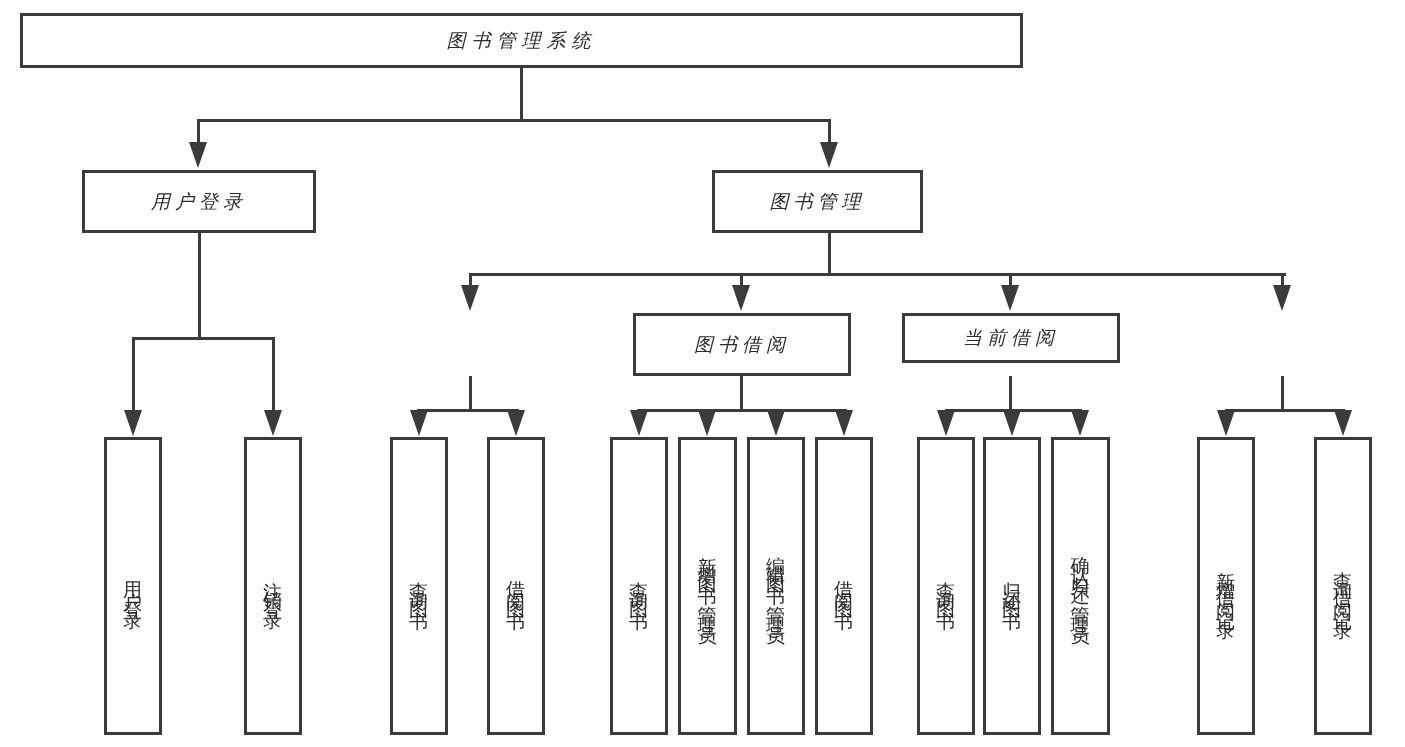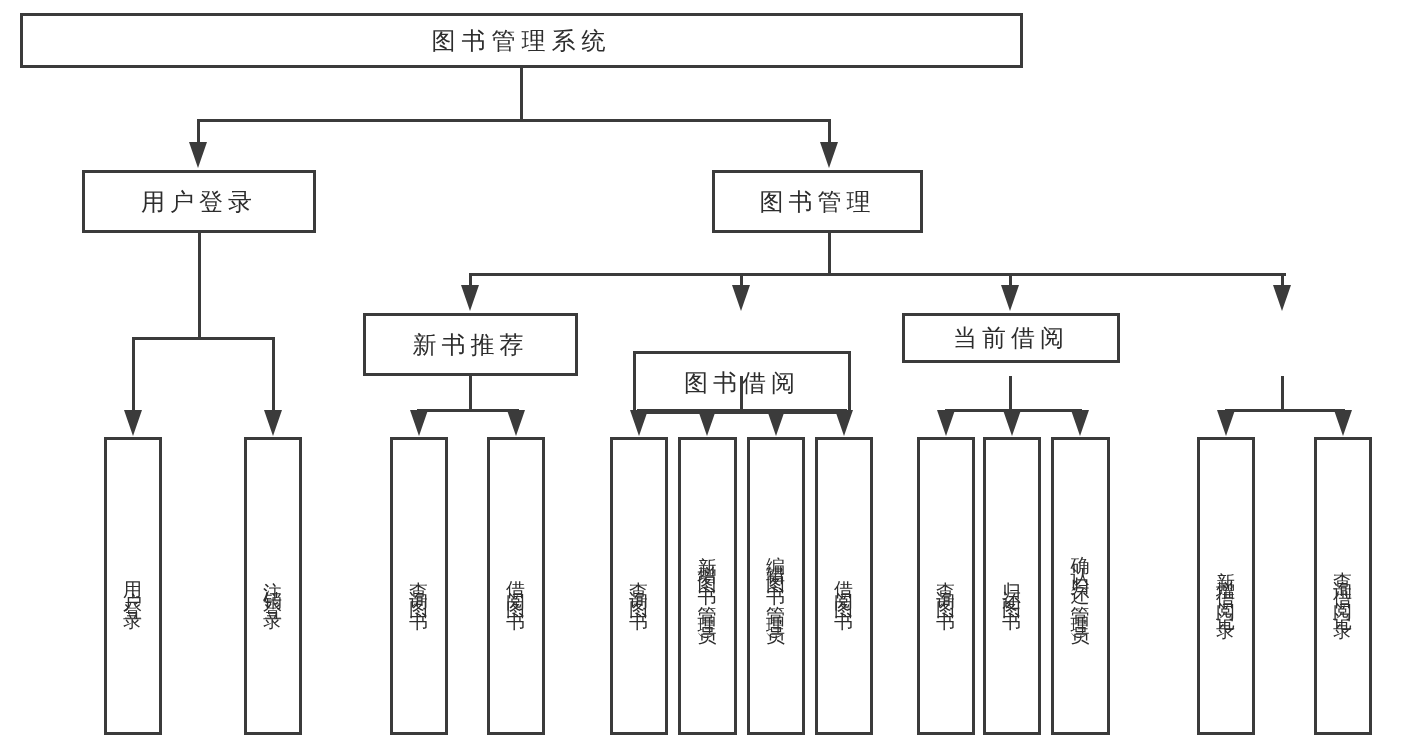--- a/index.html
+++ b/index.html
@@ -6,21 +6,21 @@
   html,body{margin:0;padding:0;background:#ffffff;}
   .stage{
     position:relative;width:1405px;height:747px;background:#ffffff;
     font-family:"Liberation Sans", sans-serif;overflow:hidden;
   }
   .box{
     position:absolute;background:#ffffff;border:3px solid #3b3b3b;
     box-sizing:border-box;display:flex;align-items:center;justify-content:center;
     color:#2d2d2d;
   }
-  .box.h{font-size:24px;letter-spacing:5px;white-space:nowrap;}
+  .box.h{font-size:19px;letter-spacing:5px;white-space:nowrap;font-style:italic;}
   .box.root{letter-spacing:6px;}
   .box.v span{
     writing-mode:vertical-rl;text-orientation:mixed;
     font-size:19px;letter-spacing:10px;line-height:1;white-space:nowrap;
   }
   .vl{position:absolute;width:3px;background:#3b3b3b;}
   .hl{position:absolute;height:3px;background:#3b3b3b;}
   .ar{
     position:absolute;width:0;height:0;
     border-left:9px solid transparent;border-right:9px solid transparent;
@@ -35,22 +35,21 @@
 </head>
 <body>
 
 <div class="stage">
 
   <div class="box h root" style="left:20px;top:13px;width:1003px;height:55px;">图书管理系统</div>
 
   <div class="box h" style="left:82px;top:170px;width:234px;height:63px;">用户登录</div>
   <div class="box h" style="left:712px;top:170px;width:211px;height:63px;">图书管理</div>
 
-  <div class="box h" style="left:363px;top:313px;width:215px;height:63px;">新书推荐</div>
-  <div class="box h" style="left:633px;top:313px;width:218px;height:63px;margin-top:38px;">图书借阅</div>
+  <div class="box h" style="left:633px;top:313px;width:218px;height:63px;">图书借阅</div>
   <div class="box h" style="left:902px;top:313px;width:218px;height:50px;">当前借阅</div>
 
   <div class="box v" style="left:104px;top:437px;width:58px;height:298px;">
     <span>用户登录</span>
   </div>
   <div class="box v" style="left:244px;top:437px;width:58px;height:298px;">
     <span>注销登录</span>
   </div>
 
   <div class="box v" style="left:390px;top:437px;width:58px;height:298px;">

